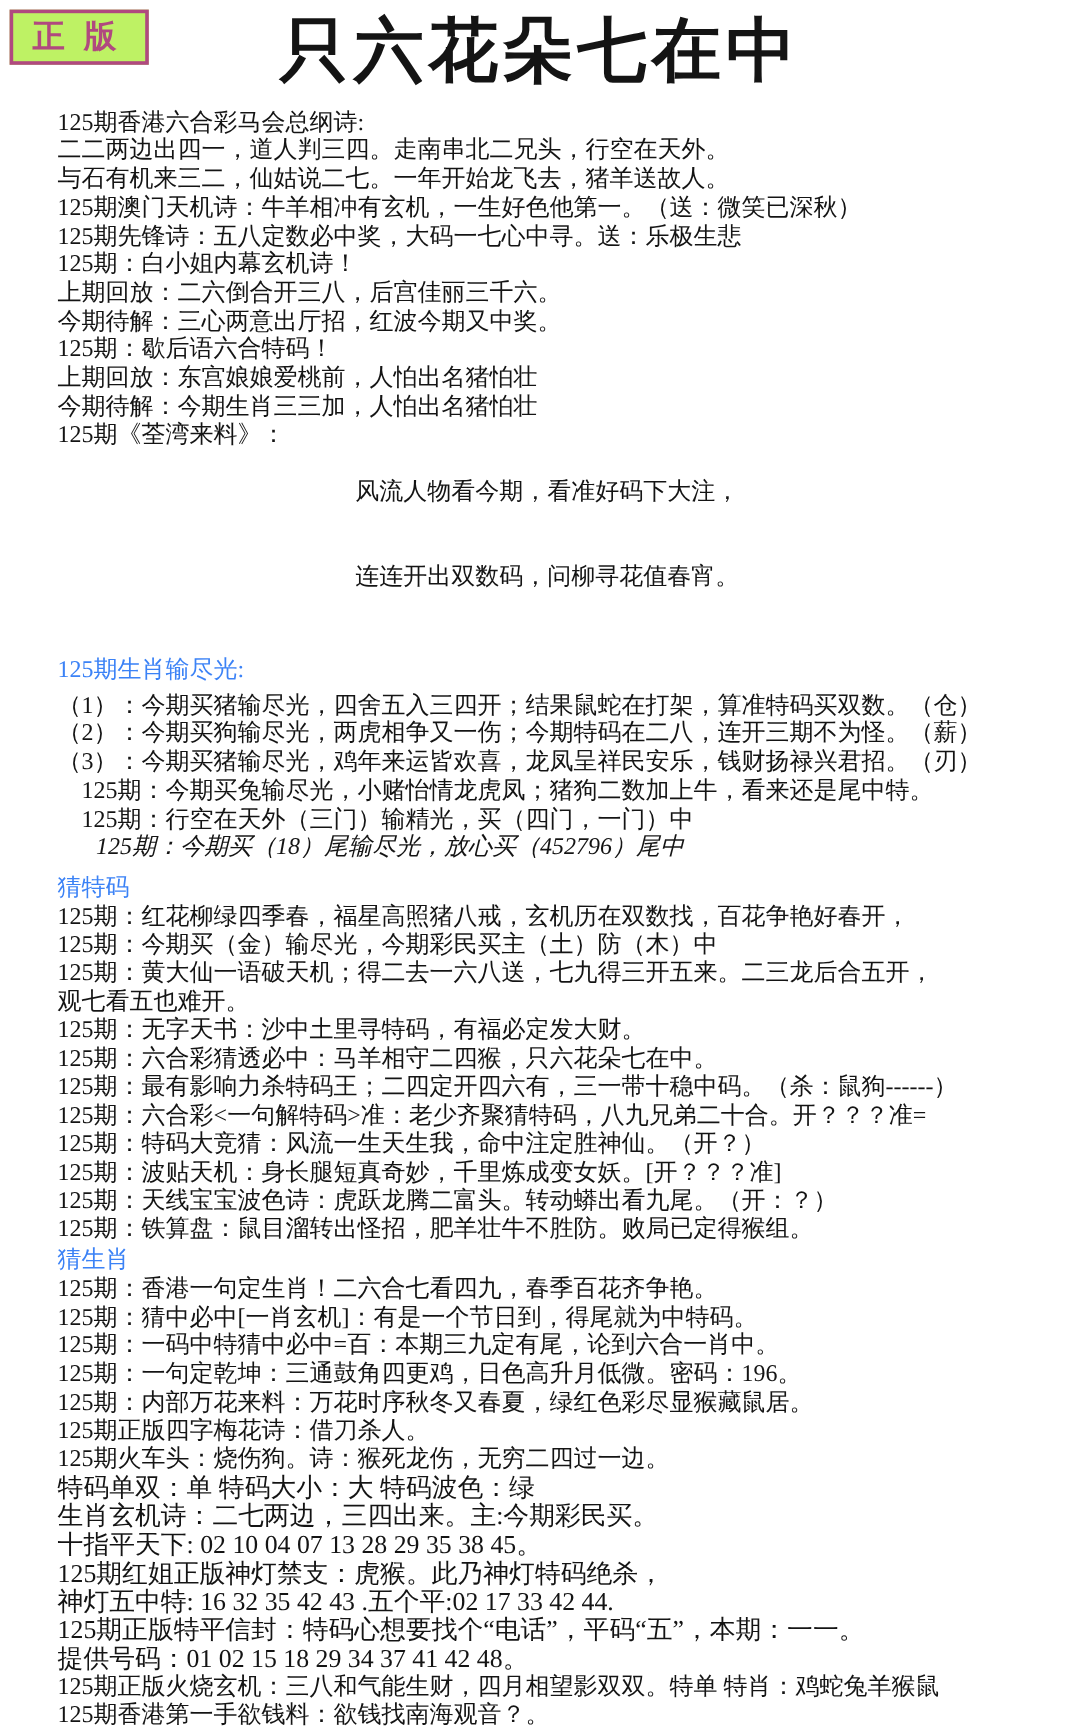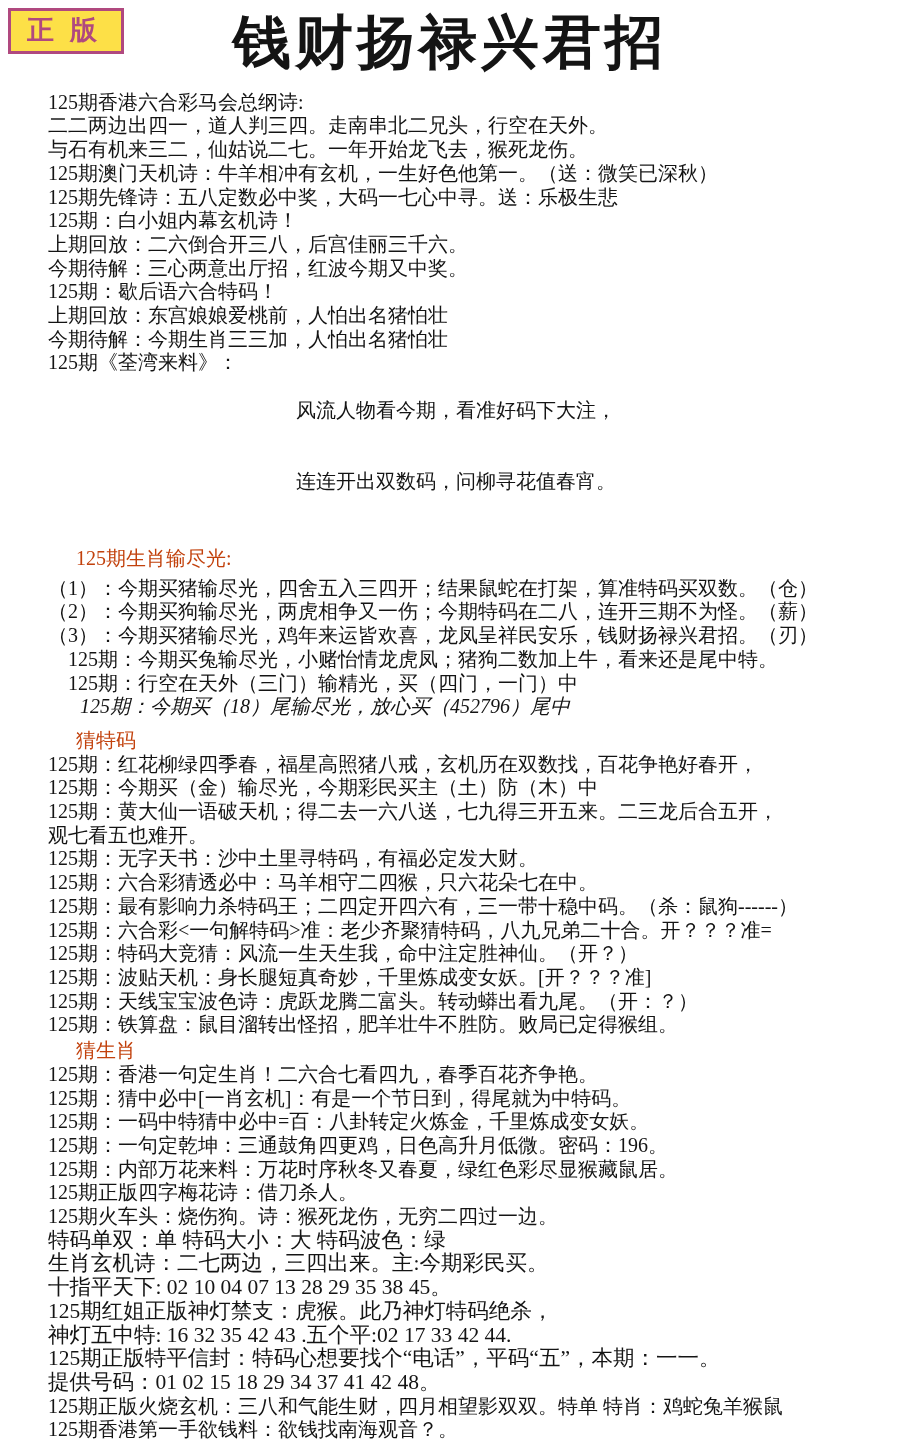--- a/index.html
+++ b/index.html
@@ -18,58 +18,58 @@
     position: absolute;
     top: 8px;
     left: 8px;
     border: 3px solid #b0497f;
     color: #b0497f;
     font-size: 27px;
     font-weight: bold;
     padding: 5px 8px 5px 16px;
     letter-spacing: 16px;
     line-height: 1.1;
-    background: #fde047;
+    background: #bef264;
   }
   .page-title {
     text-align: center;
     font-size: 58px;
     font-weight: bold;
     letter-spacing: 4px;
     padding-top: 10px;
     line-height: 1.15;
     white-space: nowrap;
   }
   .bodytext {
     padding: 14px 4px 0 48px;
     font-size: 20px;
     line-height: 23.7px;
   }
   .ln { white-space: pre; }
-  .red { color: #c2410c; margin-left: 28px; }
+  .red { color: #3b82f6; }
   .lg { font-size: 21.5px; }
   .lailiao { display: flex; align-items: flex-start; }
   .lailiao .poem { margin-left: 58px; }
 </style>
 </head>
 <body>
 
 <div class="page">
 
   <div class="badge">正版</div>
 
-  <div class="page-title">钱财扬禄兴君招</div>
+  <div class="page-title">只六花朵七在中</div>
 
   <div class="bodytext">
 
     <div>
 
     <div class="ln">125期香港六合彩马会总纲诗:</div>
         <div class="ln">二二两边出四一，道人判三四。走南串北二兄头，行空在天外。</div>
-        <div class="ln">与石有机来三二，仙姑说二七。一年开始龙飞去，猴死龙伤。</div>
+        <div class="ln">与石有机来三二，仙姑说二七。一年开始龙飞去，猪羊送故人。</div>
         <div class="ln">125期澳门天机诗：牛羊相冲有玄机，一生好色他第一。（送：微笑已深秋）</div>
         <div class="ln">125期先锋诗：五八定数必中奖，大码一七心中寻。送：乐极生悲</div>
         <div class="ln">125期：白小姐内幕玄机诗！</div>
         <div class="ln">上期回放：二六倒合开三八，后宫佳丽三千六。</div>
         <div class="ln">今期待解：三心两意出厅招，红波今期又中奖。</div>
         <div class="ln">125期：歇后语六合特码！</div>
         <div class="ln">上期回放：东宫娘娘爱桃前，人怕出名猪怕壮</div>
         <div class="ln">今期待解：今期生肖三三加，人怕出名猪怕壮</div>
       </div>
 
@@ -99,21 +99,21 @@
         <div class="ln">125期：六合彩猜透必中：马羊相守二四猴，只六花朵七在中。</div>
         <div class="ln">125期：最有影响力杀特码王；二四定开四六有，三一带十稳中码。（杀：鼠狗------）</div>
         <div class="ln">125期：六合彩&lt;一句解特码&gt;准：老少齐聚猜特码，八九兄弟二十合。开？？？准=</div>
         <div class="ln">125期：特码大竞猜：风流一生天生我，命中注定胜神仙。（开？）</div>
         <div class="ln">125期：波贴天机：身长腿短真奇妙，千里炼成变女妖。[开？？？准]</div>
         <div class="ln">125期：天线宝宝波色诗：虎跃龙腾二富头。转动蟒出看九尾。（开：？）</div>
         <div class="ln">125期：铁算盘：鼠目溜转出怪招，肥羊壮牛不胜防。败局已定得猴组。</div>
         <div class="ln red" style="margin-top: 2px;">猜生肖</div>
         <div class="ln">125期：香港一句定生肖！二六合七看四九，春季百花齐争艳。</div>
         <div class="ln">125期：猜中必中[一肖玄机]：有是一个节日到，得尾就为中特码。</div>
-        <div class="ln">125期：一码中特猜中必中=百：八卦转定火炼金，千里炼成变女妖。</div>
+        <div class="ln">125期：一码中特猜中必中=百：本期三九定有尾，论到六合一肖中。</div>
         <div class="ln">125期：一句定乾坤：三通鼓角四更鸡，日色高升月低微。密码：196。</div>
         <div class="ln">125期：内部万花来料：万花时序秋冬又春夏，绿红色彩尽显猴藏鼠居。</div>
         <div class="ln">125期正版四字梅花诗：借刀杀人。</div>
         <div class="ln">125期火车头：烧伤狗。诗：猴死龙伤，无穷二四过一边。</div>
         <div class="ln lg">特码单双：单 特码大小：大 特码波色：绿</div>
         <div class="ln lg">生肖玄机诗：二七两边，三四出来。主:今期彩民买。</div>
         <div class="ln lg">十指平天下: 02 10 04 07 13 28 29 35 38 45。</div>
         <div class="ln lg">125期红姐正版神灯禁支：虎猴。此乃神灯特码绝杀，</div>
         <div class="ln lg">神灯五中特: 16 32 35 42 43 .五个平:02 17 33 42 44.</div>
         <div class="ln lg">125期正版特平信封：特码心想要找个“电话”，平码“五”，本期：一一。</div>

